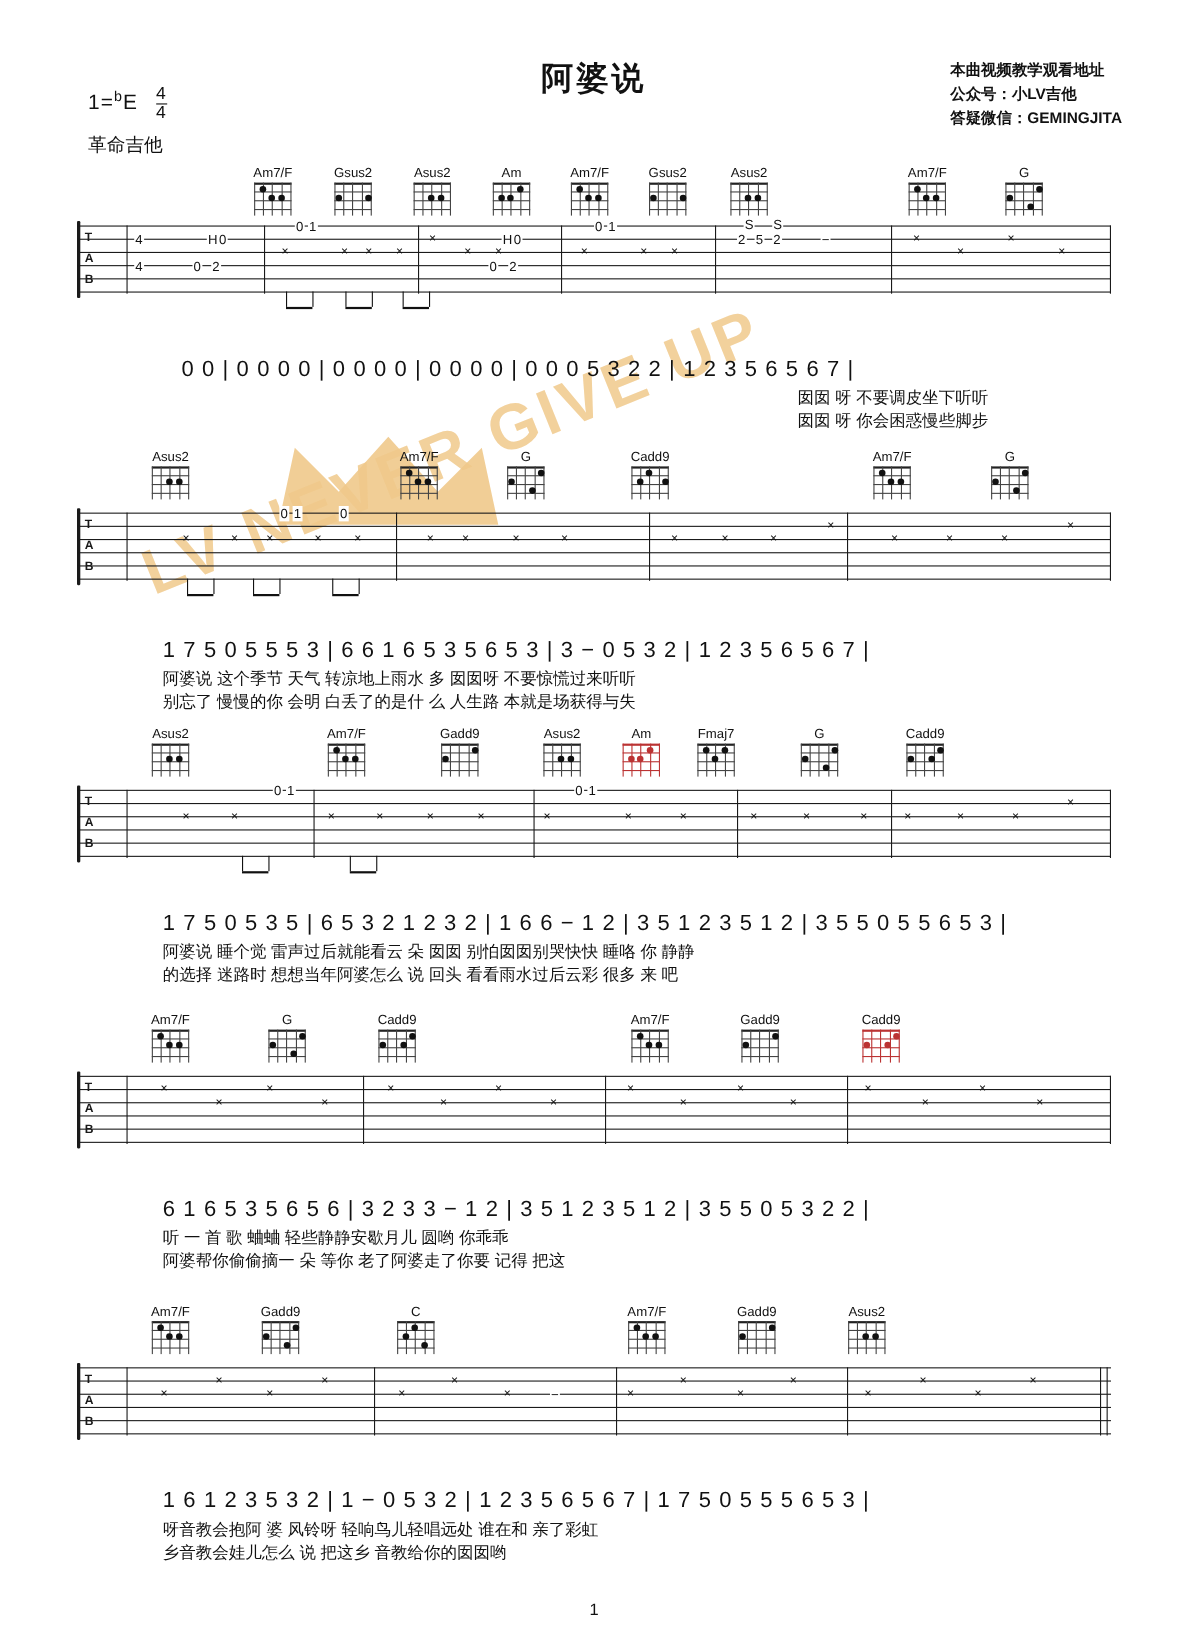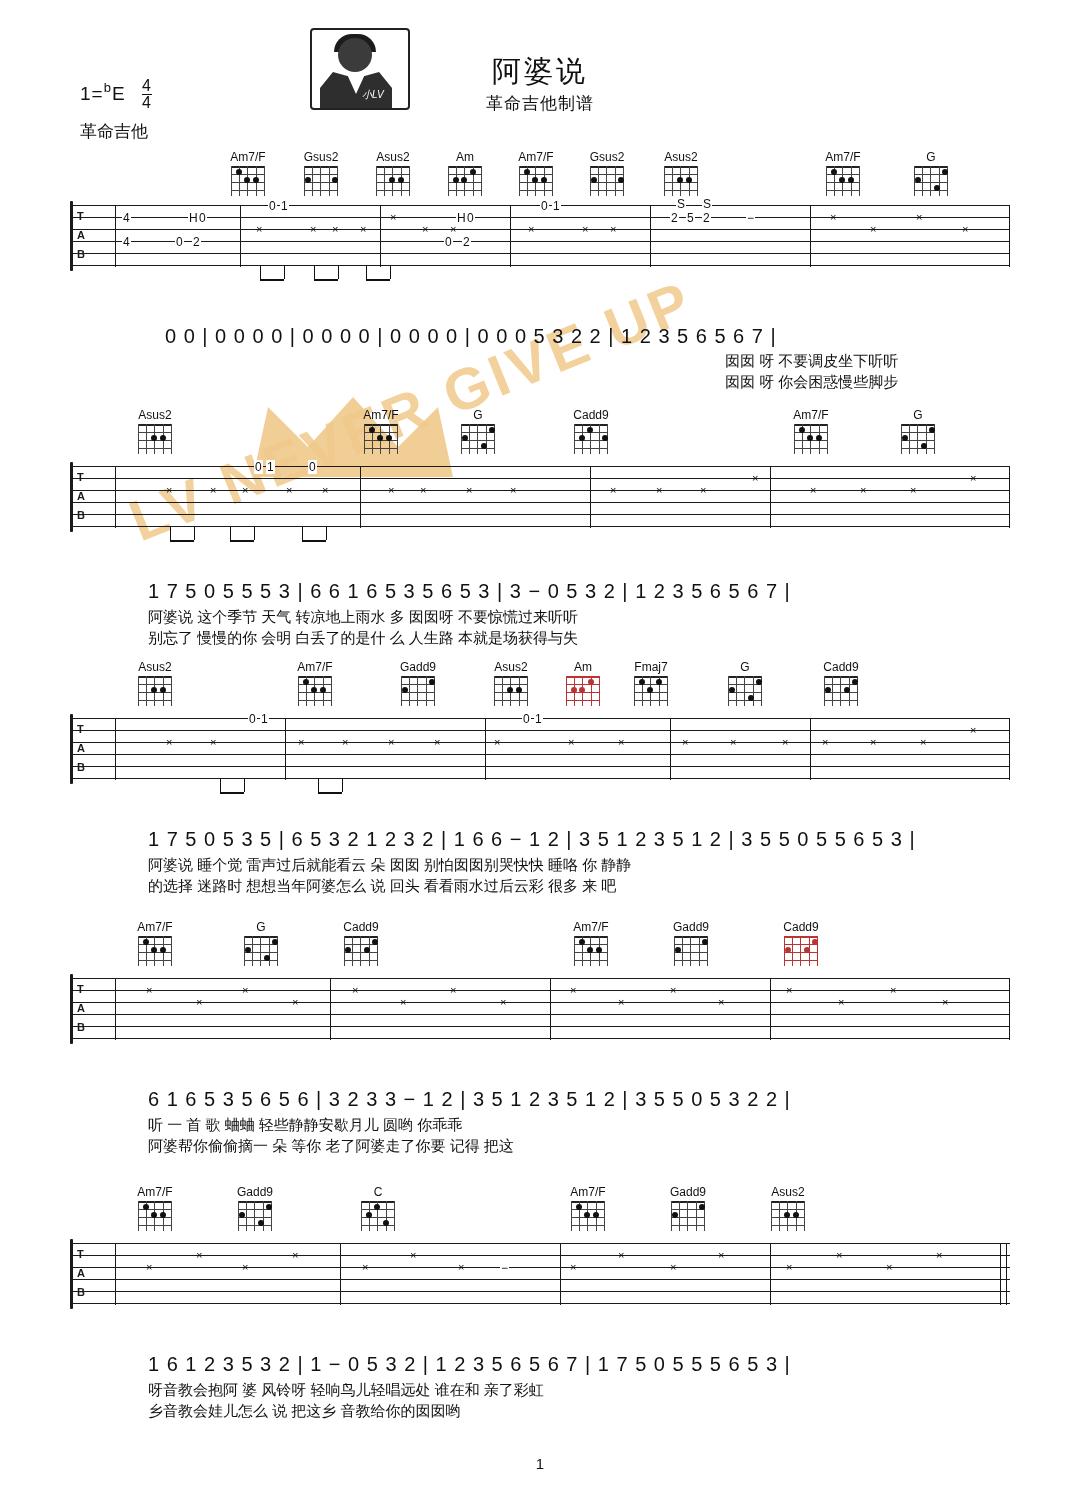--- a/index.html
+++ b/index.html
@@ -19,21 +19,21 @@
   .capo{position:absolute;left:80px;top:120px;font-size:17px;}
 
   .logo{position:absolute;left:310px;top:28px;width:96px;height:78px;border:2px solid #222;border-radius:4px;overflow:hidden;background:#fff;}
   .logo .head{position:absolute;left:26px;top:8px;width:34px;height:34px;border-radius:50%;background:#3b3b3b;}
   .logo .hair{position:absolute;left:22px;top:4px;width:42px;height:18px;border-radius:20px 20px 0 0;background:#1c1c1c;}
   .logo .body{position:absolute;left:8px;top:42px;width:72px;height:40px;background:#2e2e2e;
      clip-path:polygon(18% 0,38% 10%,62% 10%,82% 0,100% 40%,100% 100%,0 100%,0 40%);}
   .logo .collar{position:absolute;left:34px;top:42px;width:20px;height:22px;background:#fff;clip-path:polygon(50% 100%,0 0,100% 0);}
   .logo .mark{position:absolute;left:50px;top:58px;font-size:10px;color:#fff;font-style:italic;}
 
-  .title{position:absolute;left:0;right:0;top:52px;text-align:center;font-size:29px;font-weight:normal;letter-spacing:3px;}
+  .title{position:absolute;left:0;right:0;top:52px;text-align:center;font-size:29px;font-weight:bold;letter-spacing:3px;}
   .subtitle{position:absolute;left:0;right:0;top:92px;text-align:center;font-size:17px;letter-spacing:1px;}
   .meta{position:absolute;right:60px;top:52px;text-align:left;font-size:14px;line-height:22px;font-weight:bold;}
 
   
   .wm-band{position:absolute;left:120px;top:372px;width:900px;height:430px;pointer-events:none;}
   .wm-text{position:absolute;left:0;top:120px;transform:rotate(-22deg);transform-origin:left top;
      font-size:58px;font-weight:bold;color:#f0c98b;opacity:.85;letter-spacing:4px;white-space:nowrap;}
   .wm-crown{position:absolute;left:128px;top:20px;width:210px;height:90px;}
   .wm-crown svg{width:100%;height:100%}
   .wm-seal{position:absolute;left:575px;top:300px;width:330px;height:330px;opacity:.85;}
@@ -76,30 +76,27 @@
 
   <div class="key-block">
     <span>1=</span><span class="flat">b</span><span>E</span>
     <span class="frac">
       <span class="num">4</span>
       <span class="den" style="border-top:1px solid #111;">4</span>
     </span>
   </div>
   <div class="capo">革命吉他</div>
 
-  <div class="logo">
-    <div class="hair"></div>
-    <div class="head"></div>
-    <div class="body"></div>
-    <div class="collar"></div>
-    <div class="mark">小LV</div>
+
+  <div class="title">阿婆说</div>
+  <div class="meta">
+    <div>本曲视频教学观看地址</div>
+    <div>公众号：小LV吉他</div>
+    <div>答疑微信：GEMINGJITA</div>
   </div>
-
-  <div class="title">阿婆说</div>
-  <div class="subtitle">革命吉他制谱</div>
 
   <div class="wm-band">
     <div class="wm-crown">
       <svg viewBox="0 0 210 90">
           <path d="M5 85 L20 15 L60 55 L105 5 L150 55 L190 15 L205 85 Z" fill="#f0c98b" opacity=".9"></path>
         </svg>
     </div>
     <div class="wm-text">LV NEVER GIVE UP</div>
   </div>
 

